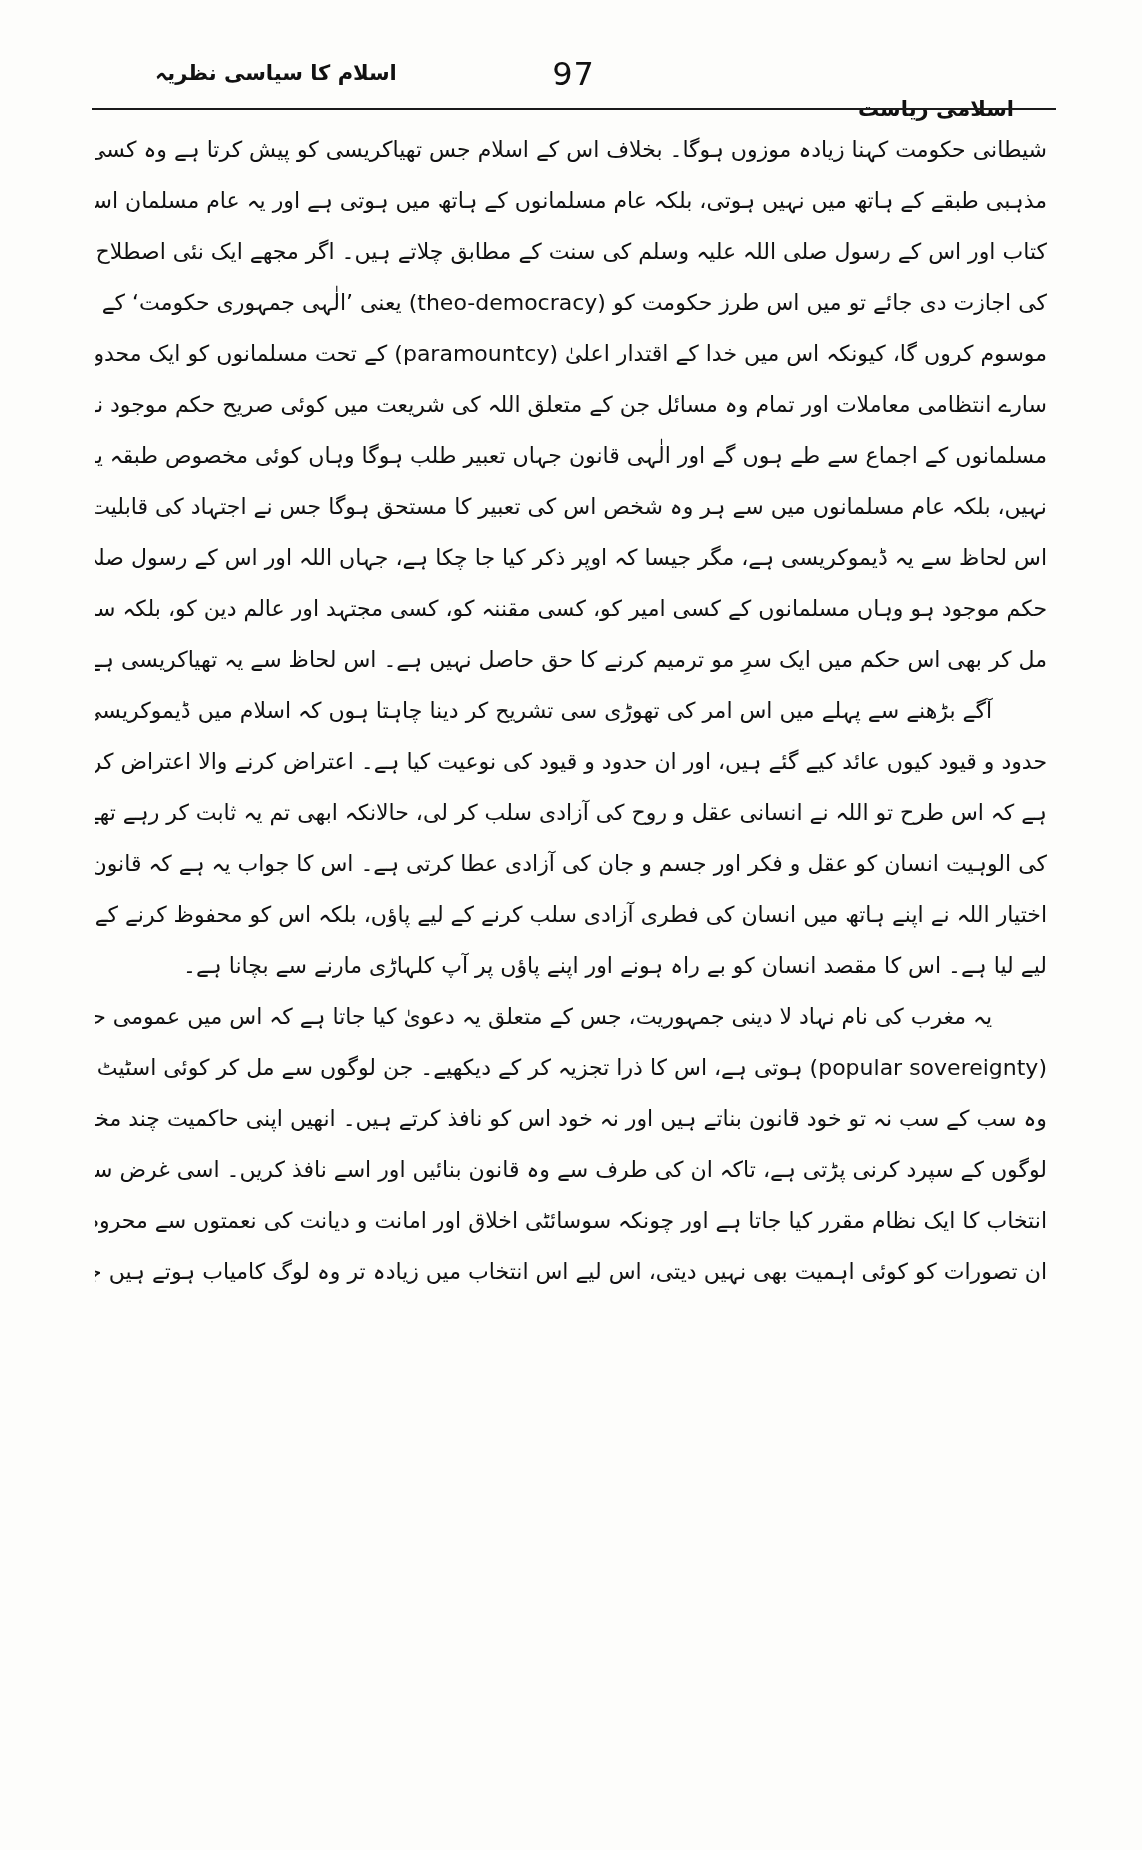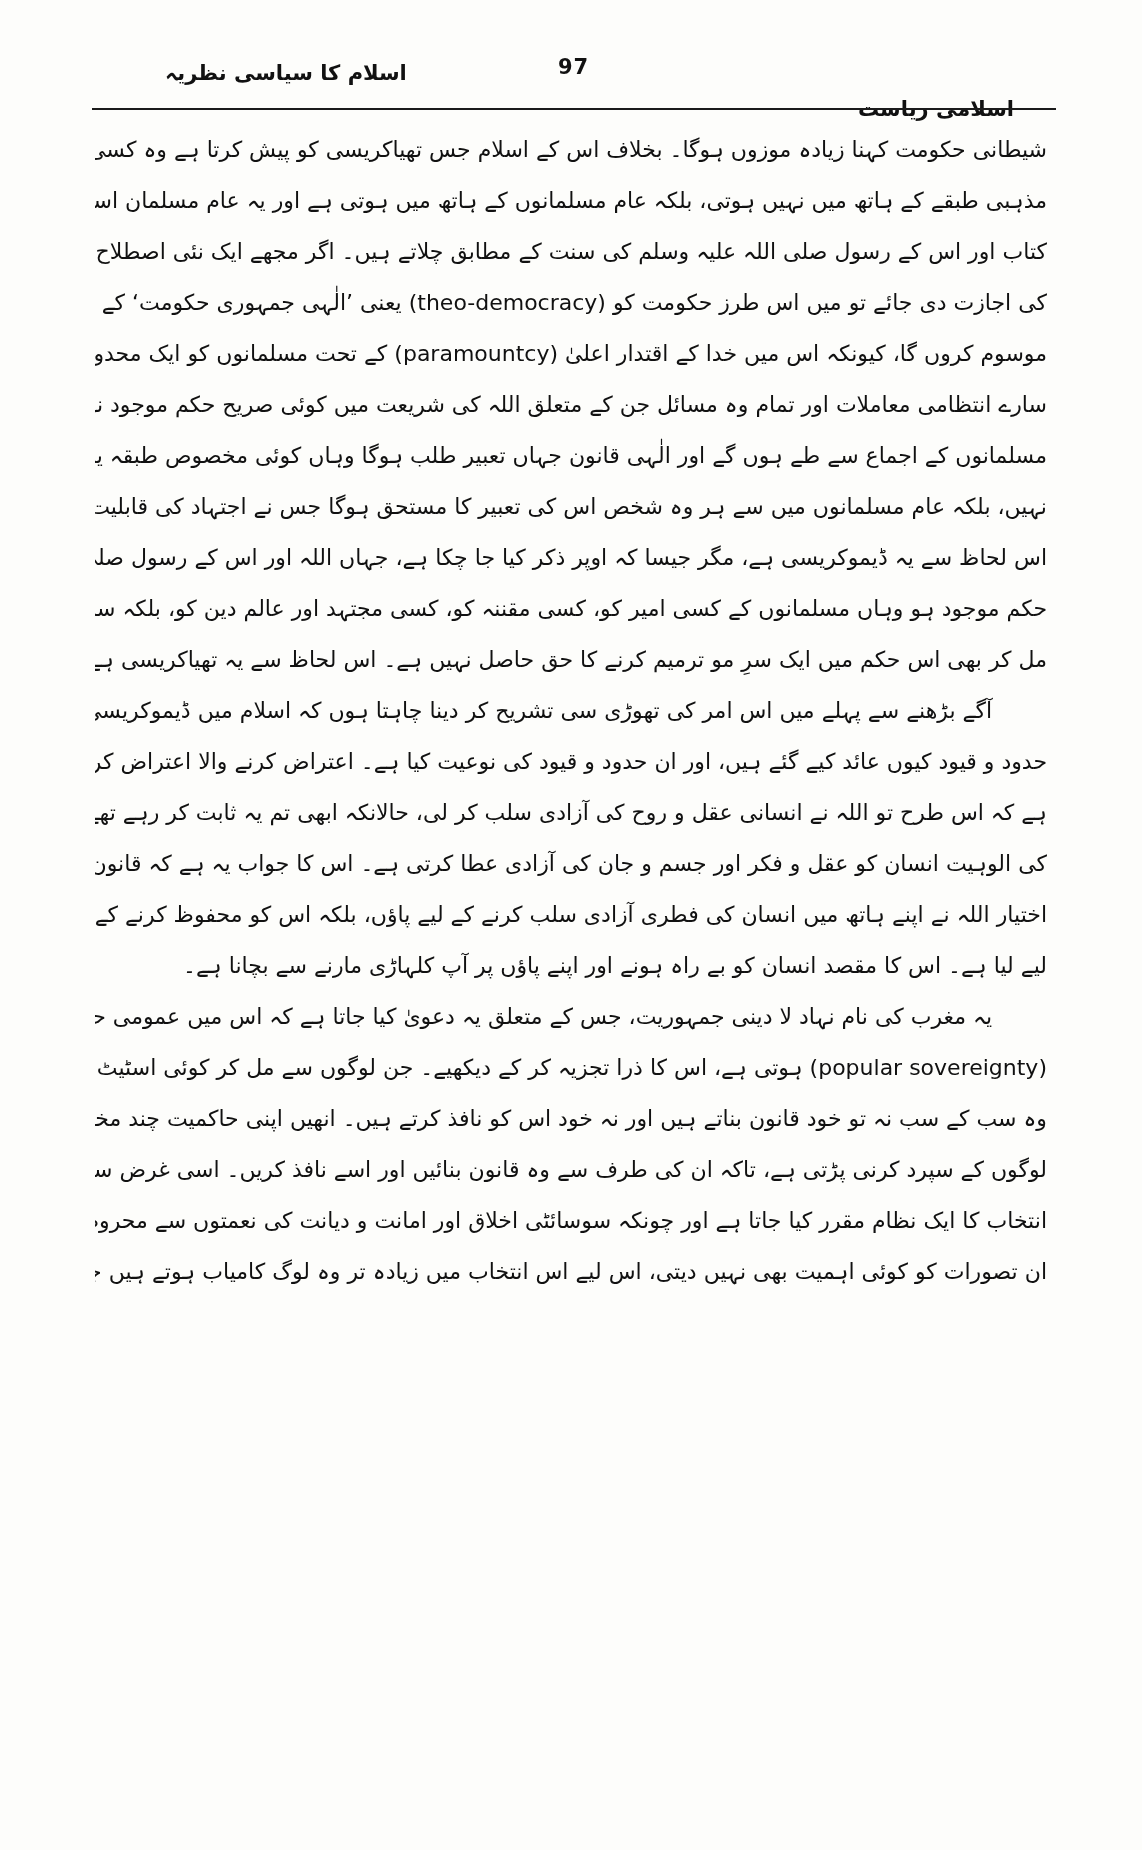--- a/index.html
+++ b/index.html
@@ -26,29 +26,29 @@
   }
   .header-title {
     position: absolute;
     top: 6px;
     direction: rtl;
     font-size: 21px;
     font-weight: 700;
     letter-spacing: 0.5px;
     white-space: nowrap;
   }
-  .header-title.left  { left: 70px; }
+  .header-title.left  { left: 60px; }
   .header-title.right { right: 38px; margin-top: 36px; }
   .page-number {
     position: absolute;
     top: 0;
     left: 50%;
     transform: translateX(-50%);
-    font-size: 21px;
-    font-weight: 700;
+    font-size: 32px;
+    font-weight: 400;
     letter-spacing: 1px;
   }
   .header-rule {
     position: absolute;
     top: 108px;
     left: 92px;
     right: 86px;
     height: 2px;
     background: #1b1b1b;
   }

